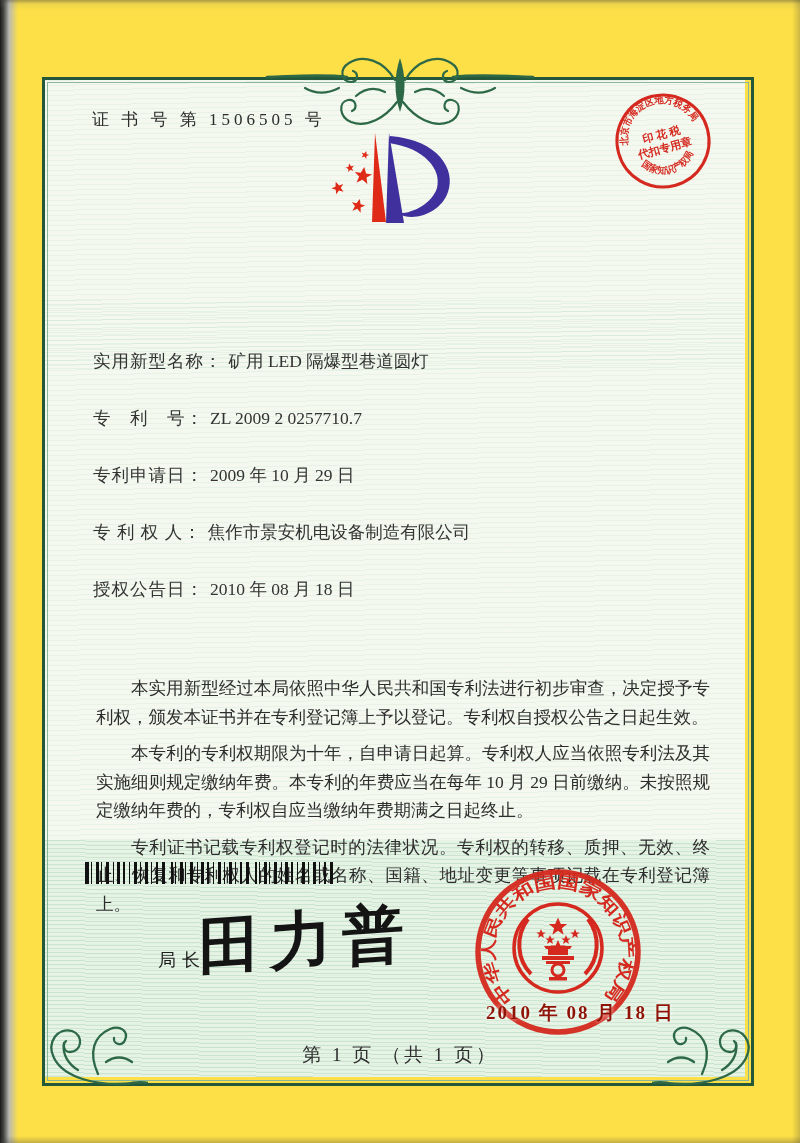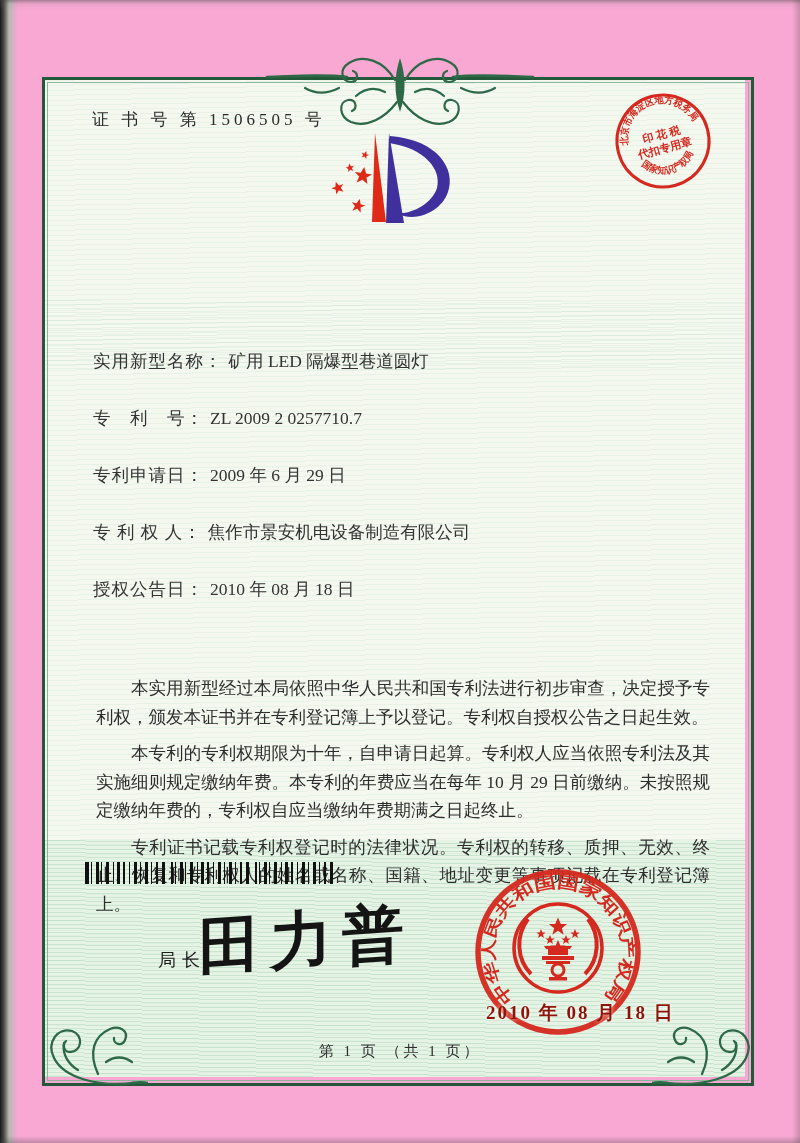--- a/index.html
+++ b/index.html
@@ -1,18 +1,18 @@
 <!DOCTYPE html>
 <html><head>
 <meta charset="utf-8">
 <style>
   html,body{margin:0;padding:0;background:#9a9a94;}
   #page{
     position:relative; width:800px; height:1143px; overflow:hidden;
-    background:#f9a8d4;
+    background:#fde047;
     font-family:"Liberation Serif","DejaVu Serif",serif;
     color:#2f2f2f;
   }
   
   .edge-left{position:absolute;left:0;top:0;width:18px;height:100%;
     background:linear-gradient(90deg,#181818 0,#4d4d4a 4px,#b9b9b2 9px,rgba(250,250,244,0) 18px);}
   .edge-top{position:absolute;left:0;top:0;width:100%;height:10px;
     background:linear-gradient(180deg,rgba(70,70,66,.45) 0,rgba(120,120,114,.12) 4px,rgba(0,0,0,0) 10px);}
   .edge-right{position:absolute;right:0;top:0;width:8px;height:100%;
     background:linear-gradient(270deg,rgba(60,60,58,.25) 0,rgba(0,0,0,0) 8px);}
@@ -71,21 +71,21 @@
   .sig-label{position:absolute;left:142px;top:948px;font-size:18px;letter-spacing:6px;color:#1c1c1c;margin-left:16px;}
   .sig-name{position:absolute;left:198px;top:898px;font-size:62px;font-weight:700;
     letter-spacing:10px;color:#141414;transform:rotate(-4deg) skewX(-4deg);}
 
   
   .seal-date{position:absolute;left:486px;top:1000px;font-size:19px;font-weight:700;
     letter-spacing:2px;color:#8f1407;text-shadow:0 0 4px rgba(255,255,255,.9);}
 
   
   .footer{position:absolute;left:0;top:1042px;width:100%;text-align:center;
-    font-size:15px;letter-spacing:3px;color:#2e2e2e;}
+    font-size:19px;letter-spacing:3px;color:#2e2e2e;}
 
   .svg-abs{position:absolute;}
 </style>
 </head>
 <body>
 
 <div id="page">
 
   <div class="frame-bg"></div>
   <div class="guilloche-mid"></div>
@@ -159,21 +159,21 @@
 
 
   <div class="fields">
     <div class="field-row">
       <span class="field-label">实用新型名称：</span><span class="field-value">矿用 LED 隔爆型巷道圆灯</span>
     </div>
     <div class="field-row">
       <span class="field-label">专　利　号：</span><span class="field-value">ZL 2009 2 0257710.7</span>
     </div>
     <div class="field-row">
-      <span class="field-label">专利申请日：</span><span class="field-value">2009 年 6 月 29 日</span>
+      <span class="field-label">专利申请日：</span><span class="field-value">2009 年 10 月 29 日</span>
     </div>
     <div class="field-row">
       <span class="field-label">专 利 权 人：</span><span class="field-value">焦作市景安机电设备制造有限公司</span>
     </div>
     <div class="field-row">
       <span class="field-label">授权公告日：</span><span class="field-value">2010 年 08 月 18 日</span>
     </div>
   </div>
 
   <div class="body-text">

